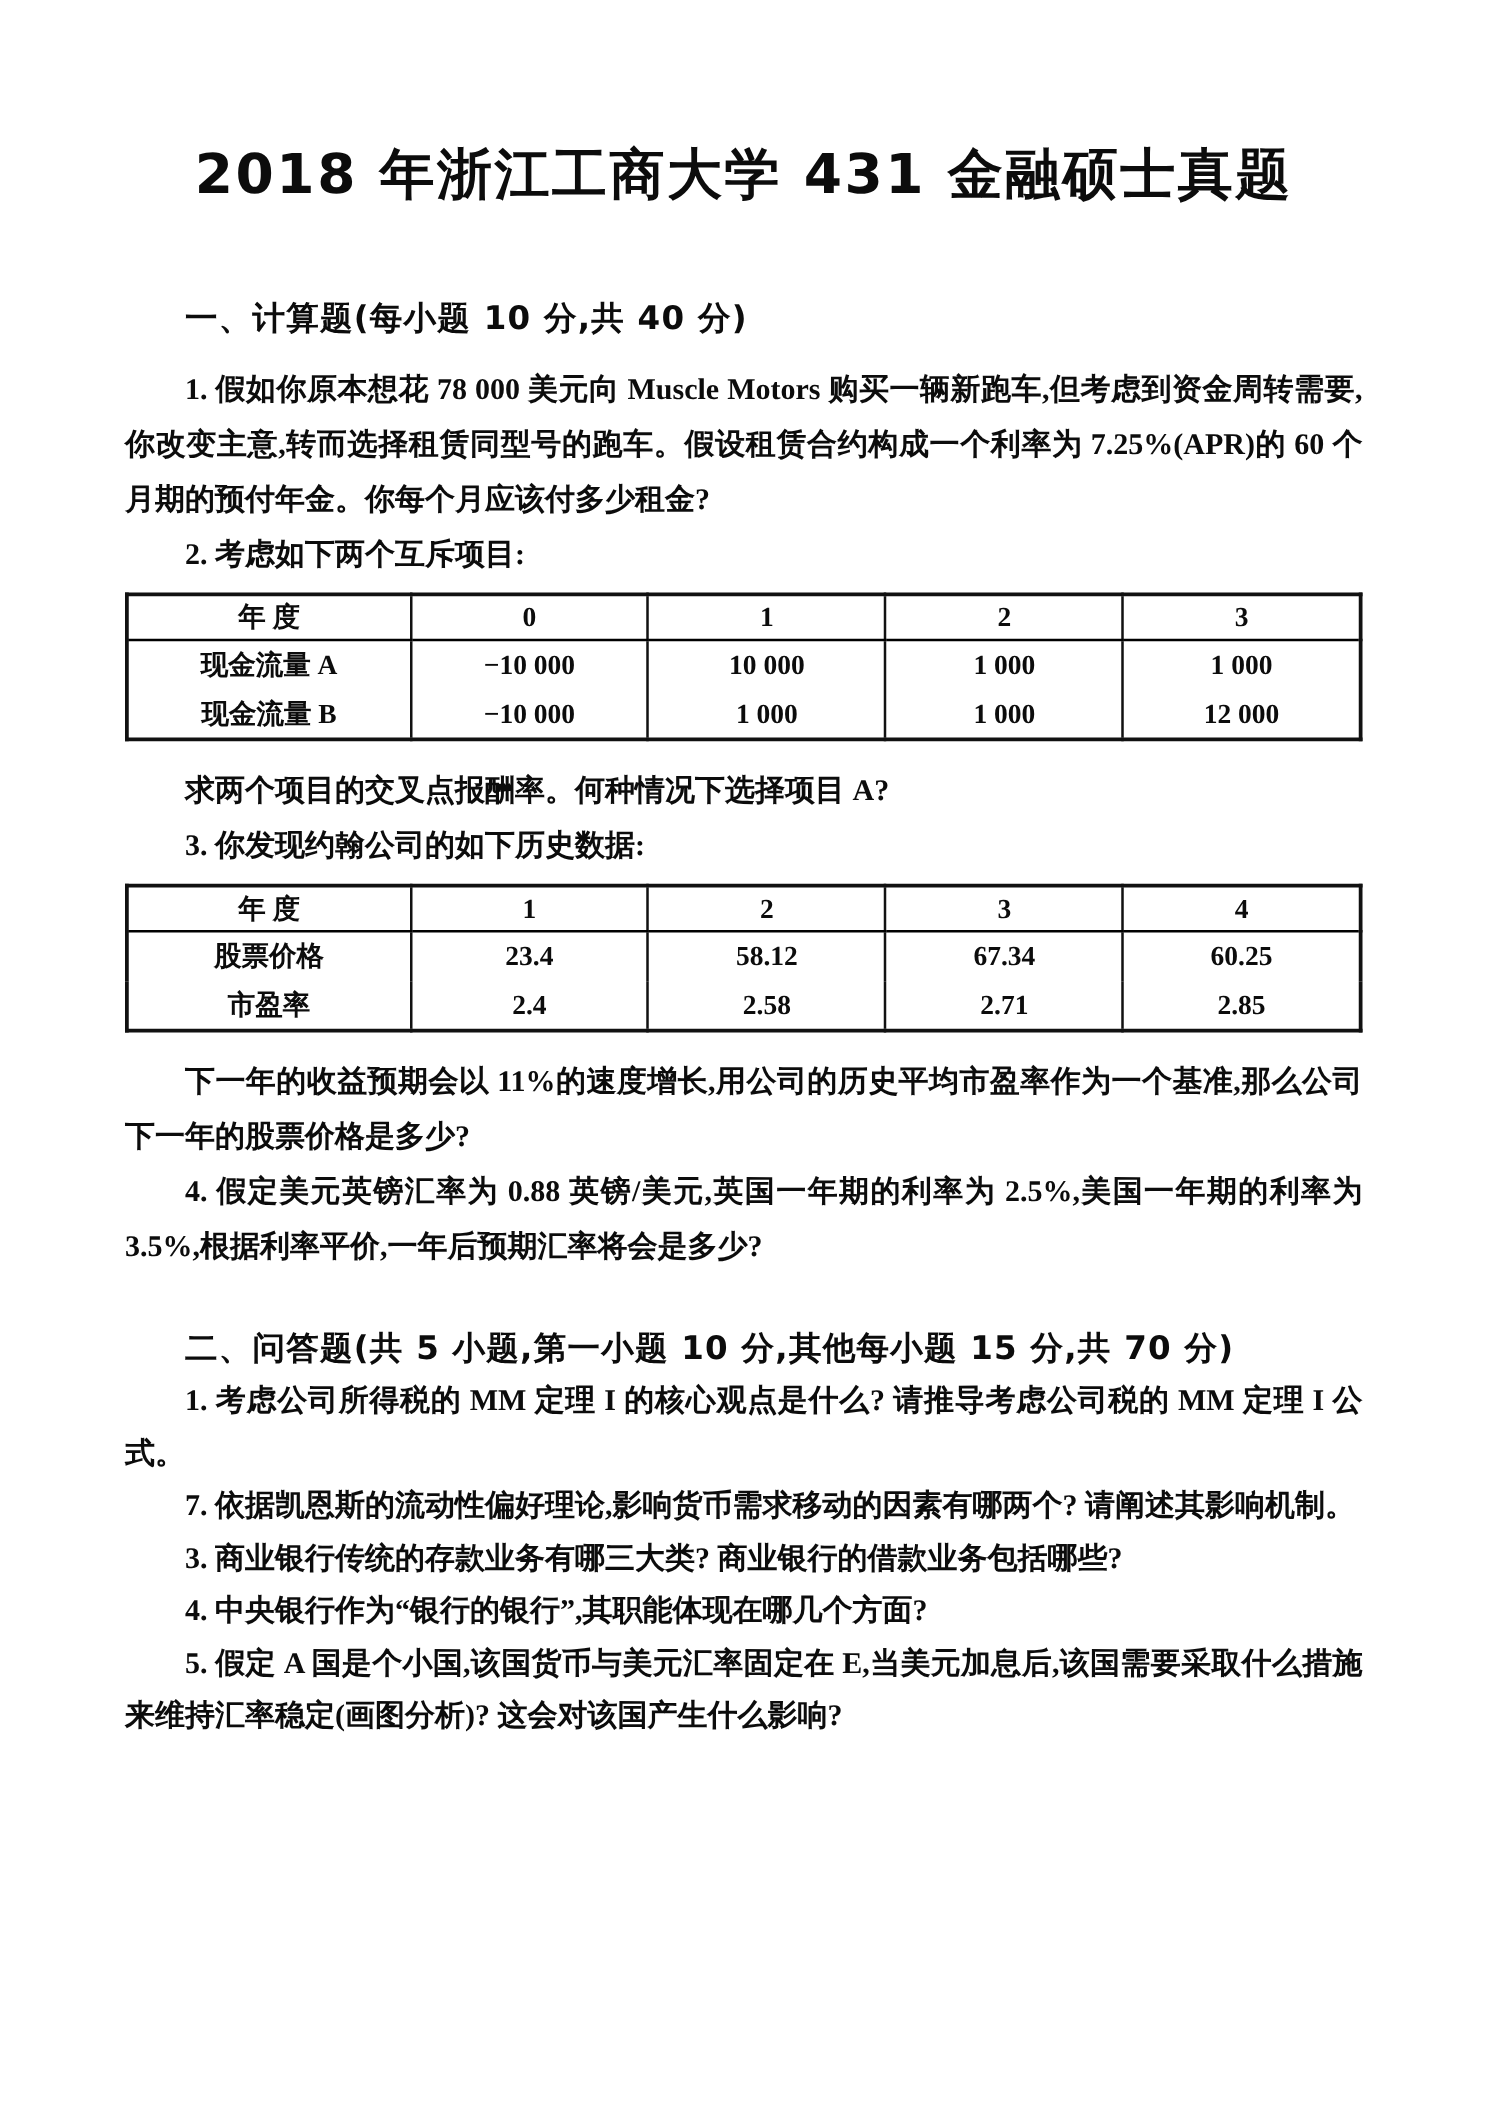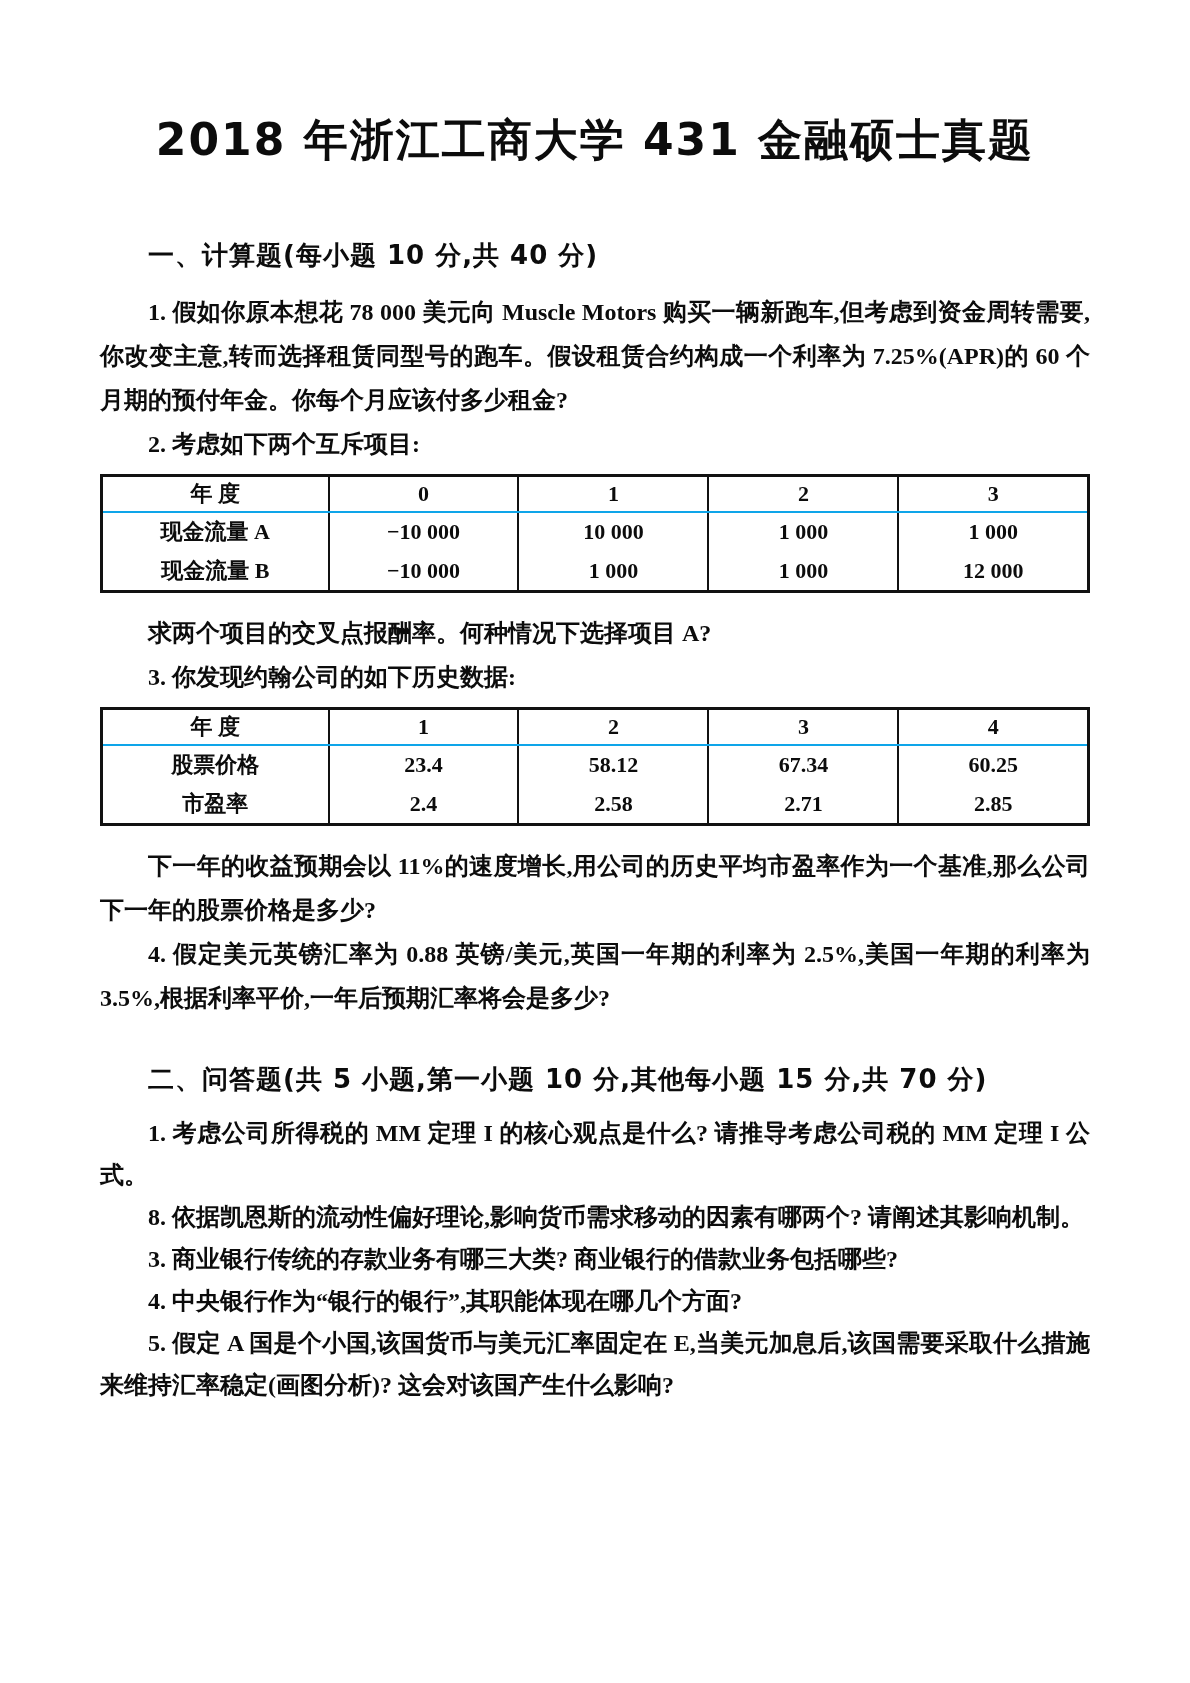--- a/index.html
+++ b/index.html
@@ -38,40 +38,40 @@
   .body-p {
     font-size: 24px;
     line-height: 44px;
     font-weight: 600;
     text-align: justify;
     text-indent: 48px;
   }
   .sec2 .body-p { line-height: 42px; }
   .gap-after-heading { margin-top: 18px; }
   .gap-after-table { margin-top: 16px; }
-  .gap-sec2-first { margin-top: 16px; }
+  .gap-sec2-first { margin-top: 4px; }
 
   table.data-table {
     width: 100%;
     table-layout: fixed;
     border-collapse: collapse;
     border: 3px solid #111;
     margin: 8px 0 18px 0;
   }
   .data-table th, .data-table td {
     border-left: 2px solid #111;
     border-right: 2px solid #111;
     text-align: center;
     vertical-align: middle;
     font-size: 22px;
     font-weight: 700;
     overflow: hidden;
   }
   .data-table thead th {
-    border-bottom: 2px solid #0ea5e9;
+    border-bottom: 2px solid #000000;
     height: 36px;
     font-weight: 700;
   }
   .data-table tbody td { height: 40px; }
   col.c-label { width: 23%; }
   col.c-data  { width: 19.25%; }
 </style>
 </head>
 <body>
 
@@ -158,19 +158,19 @@
       </tbody>
     </table>
 
     <p class="body-p gap-after-table">下一年的收益预期会以 11%的速度增长,用公司的历史平均市盈率作为一个基准,那么公司下一年的股票价格是多少?</p>
     <p class="body-p">4. 假定美元英镑汇率为 0.88 英镑/美元,英国一年期的利率为 2.5%,美国一年期的利率为 3.5%,根据利率平价,一年后预期汇率将会是多少?</p>
   </div>
 
   <div class="sec2">
     <h2 class="heading h-sec2">二、问答题(共 5 小题,第一小题 10 分,其他每小题 15 分,共 70 分)</h2>
     <p class="body-p gap-sec2-first">1. 考虑公司所得税的 MM 定理 I 的核心观点是什么? 请推导考虑公司税的 MM 定理 I 公式。</p>
-    <p class="body-p">8. 依据凯恩斯的流动性偏好理论,影响货币需求移动的因素有哪两个? 请阐述其影响机制。</p>
+    <p class="body-p">7. 依据凯恩斯的流动性偏好理论,影响货币需求移动的因素有哪两个? 请阐述其影响机制。</p>
     <p class="body-p">3. 商业银行传统的存款业务有哪三大类? 商业银行的借款业务包括哪些?</p>
     <p class="body-p">4. 中央银行作为“银行的银行”,其职能体现在哪几个方面?</p>
     <p class="body-p">5. 假定 A 国是个小国,该国货币与美元汇率固定在 E,当美元加息后,该国需要采取什么措施来维持汇率稳定(画图分析)? 这会对该国产生什么影响?</p>
   </div>
 
 </div>
 
 </body></html>

